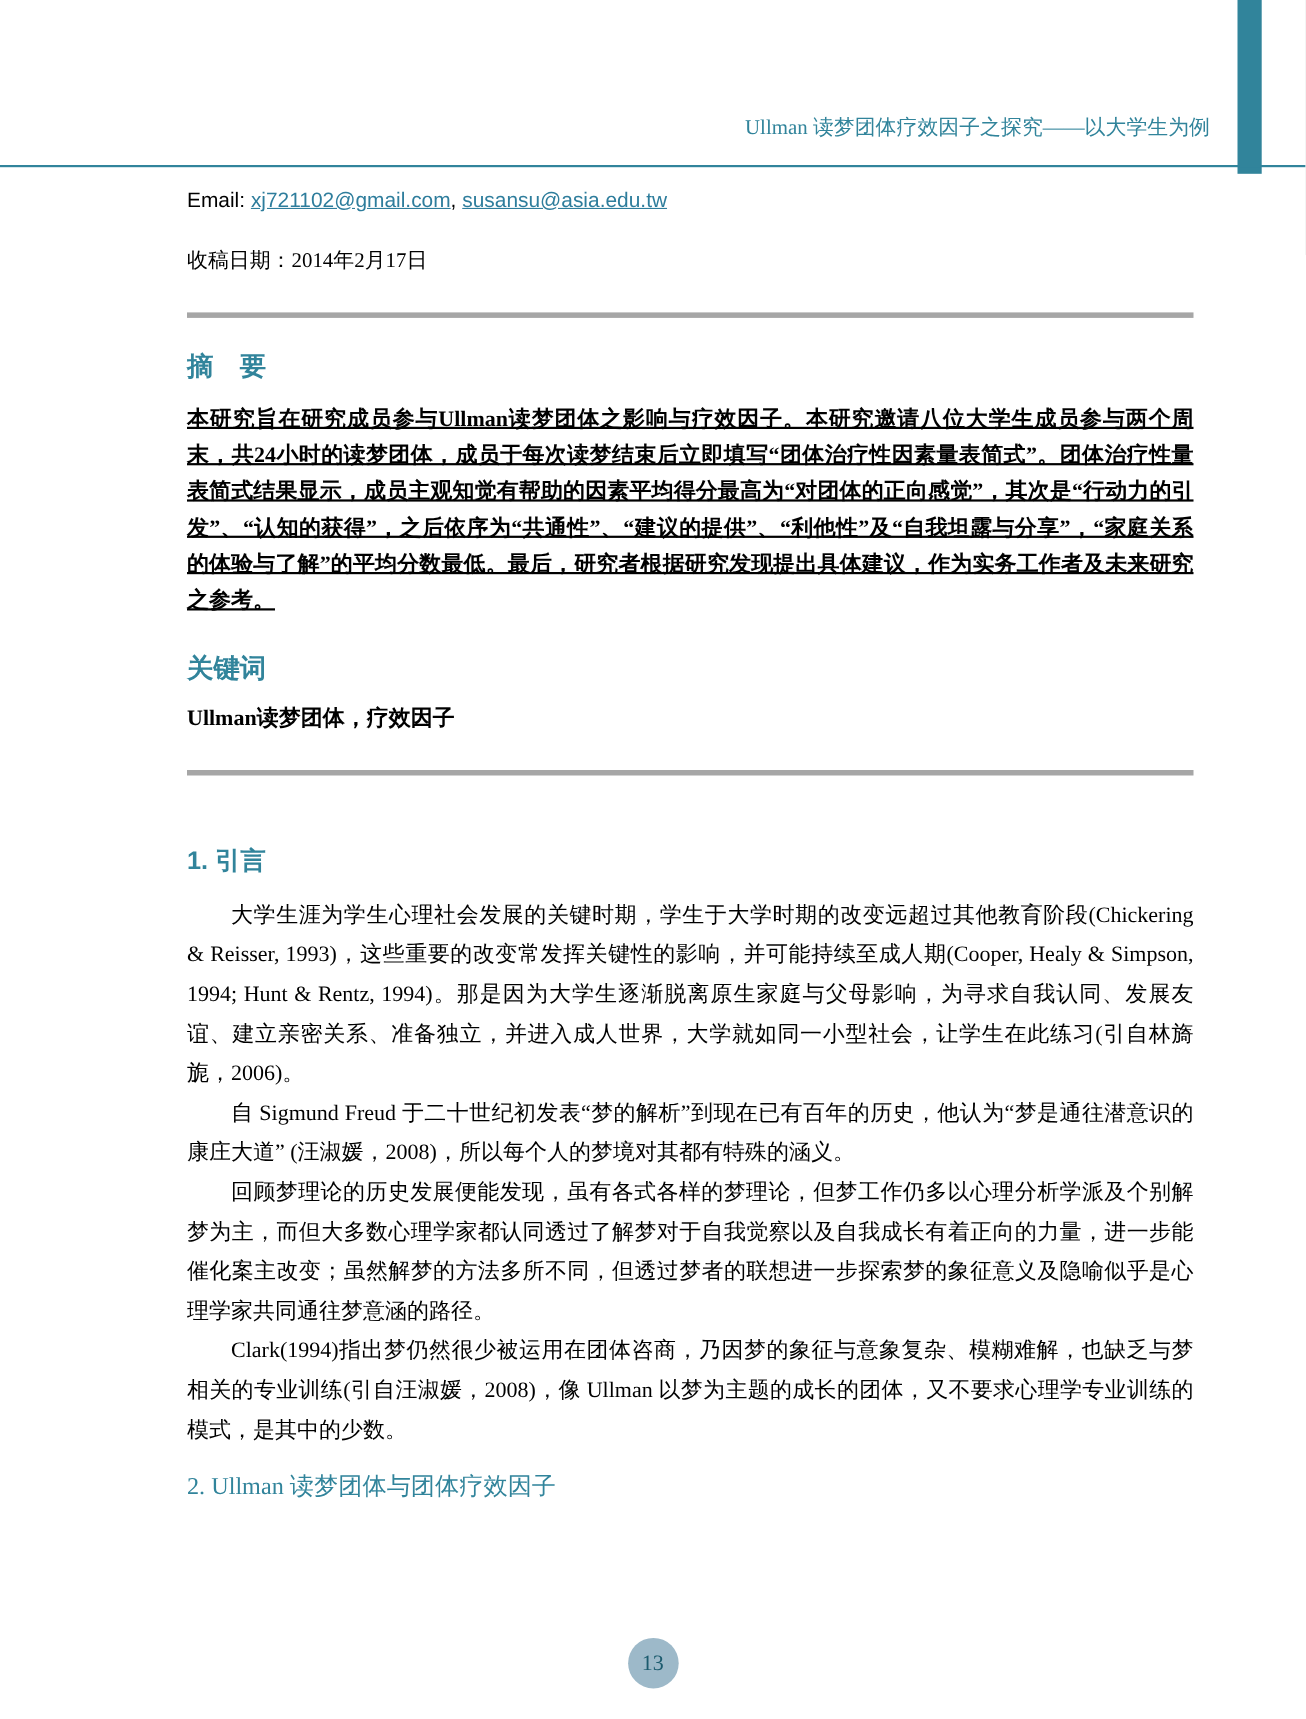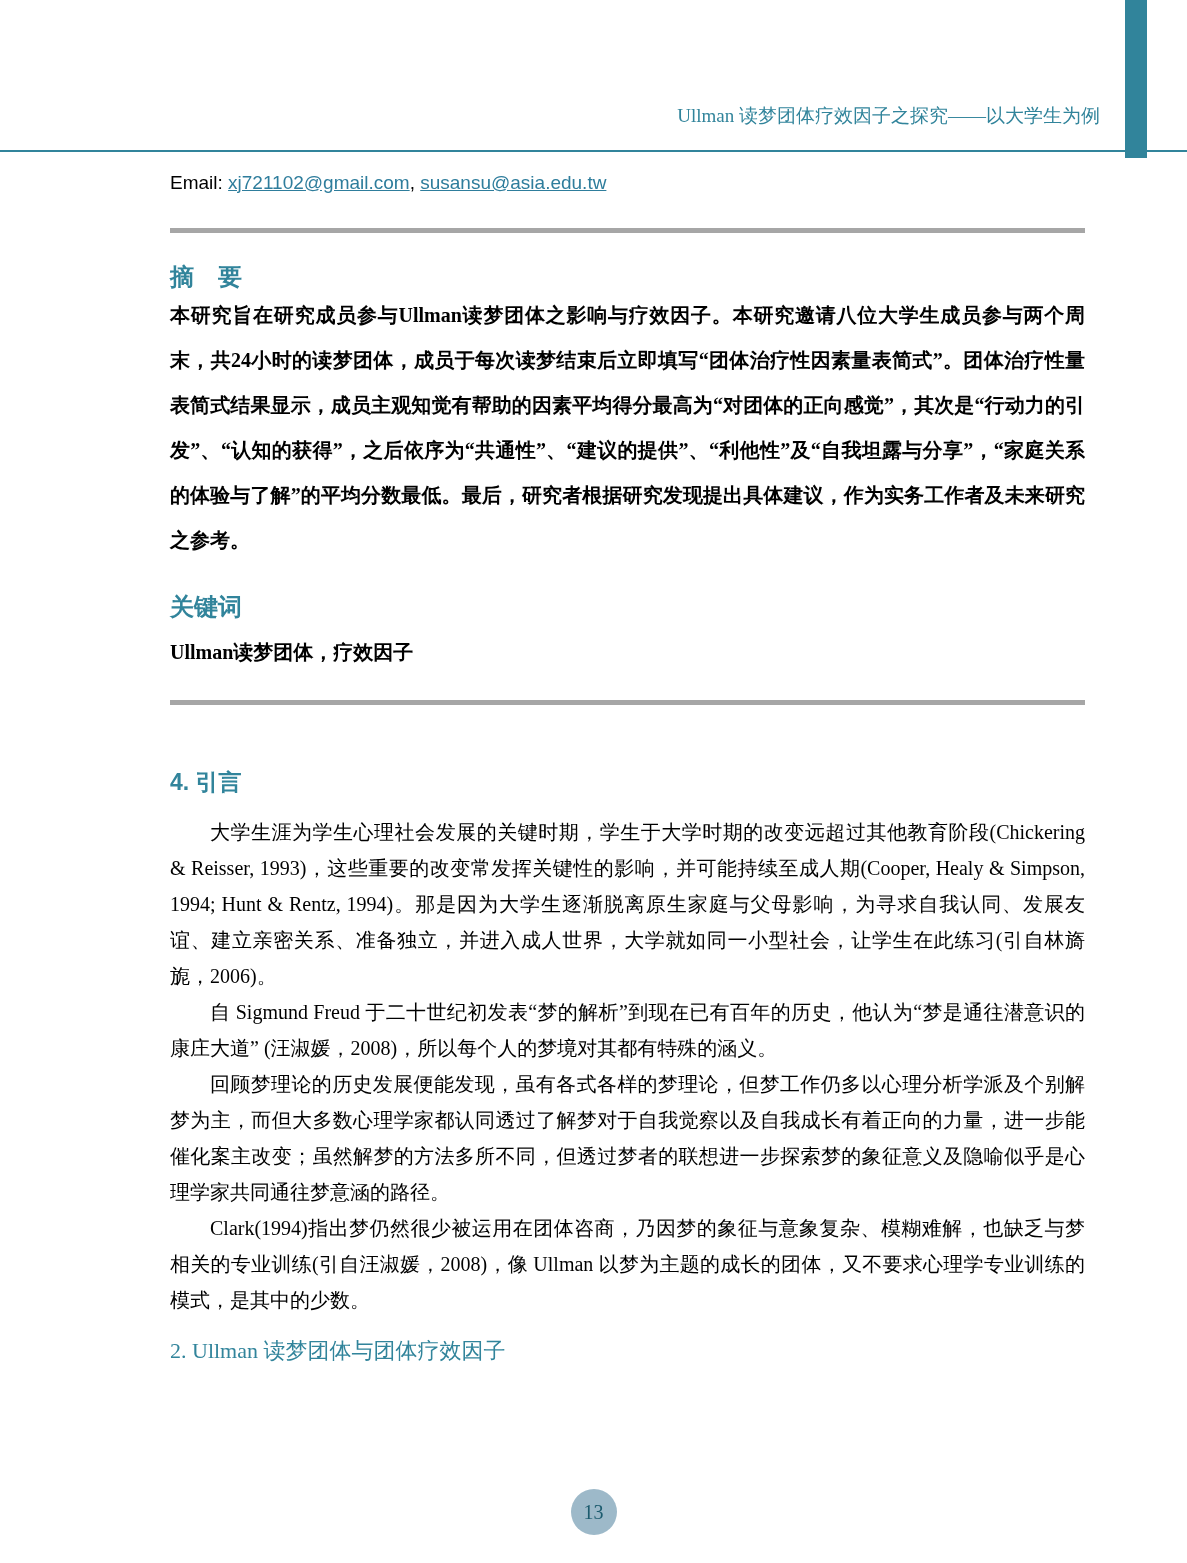--- a/index.html
+++ b/index.html
@@ -76,24 +76,26 @@
     margin:34px 0 0 0;
   }
   .teal-heading{
     color:var(--accent);
     font-size:24px;
     font-weight:bold;
     font-family:"Liberation Sans","DejaVu Sans",sans-serif;
     margin-top:28px;
   }
   .abstract-body{
+    margin-top:16px;
     font-weight:bold;
     font-size:20px;
-    line-height:45px;
+    line-height:33px;
     text-align:justify;
+    text-decoration:underline;
   }
   .keywords-body{
     margin-top:16px;
     font-weight:bold;
     font-size:20px;
   }
   .section-heading{
     color:var(--accent);
     font-size:23px;
     font-weight:bold;
@@ -143,32 +145,33 @@
 <div class="page">
 
   <div class="corner-bar"></div>
   <div class="header-title">Ullman 读梦团体疗效因子之探究——以大学生为例</div>
   <div class="header-rule"></div>
 
   <div class="content">
 
     <p class="email-line"><span>Email: </span><a href="#">xj721102@gmail.com</a><span>, </span><a href="#">susansu@asia.edu.tw</a></p>
 
+    <p class="date-line">收稿日期：2014年2月17日</p>
 
     <hr class="thick-rule">
 
     <h2 class="teal-heading">摘　要</h2>
     <p class="abstract-body">本研究旨在研究成员参与Ullman读梦团体之影响与疗效因子。本研究邀请八位大学生成员参与两个周末，共24小时的读梦团体，成员于每次读梦结束后立即填写“团体治疗性因素量表简式”。团体治疗性量表简式结果显示，成员主观知觉有帮助的因素平均得分最高为“对团体的正向感觉”，其次是“行动力的引发”、“认知的获得”，之后依序为“共通性”、“建议的提供”、“利他性”及“自我坦露与分享”，“家庭关系的体验与了解”的平均分数最低。最后，研究者根据研究发现提出具体建议，作为实务工作者及未来研究之参考。</p>
 
     <h2 class="teal-heading">关键词</h2>
     <p class="keywords-body">Ullman读梦团体，疗效因子</p>
 
     <hr class="thick-rule">
 
-    <h2 class="section-heading">4.  引言</h2>
+    <h2 class="section-heading">1.  引言</h2>
 
     <p class="body-para">大学生涯为学生心理社会发展的关键时期，学生于大学时期的改变远超过其他教育阶段(Chickering &amp; Reisser, 1993)，这些重要的改变常发挥关键性的影响，并可能持续至成人期(Cooper, Healy &amp; Simpson, 1994; Hunt &amp; Rentz, 1994)。那是因为大学生逐渐脱离原生家庭与父母影响，为寻求自我认同、发展友谊、建立亲密关系、准备独立，并进入成人世界，大学就如同一小型社会，让学生在此练习(引自林旖旎，2006)。</p>
     <p class="body-para">自 Sigmund Freud 于二十世纪初发表“梦的解析”到现在已有百年的历史，他认为“梦是通往潜意识的康庄大道” (汪淑媛，2008)，所以每个人的梦境对其都有特殊的涵义。</p>
     <p class="body-para">回顾梦理论的历史发展便能发现，虽有各式各样的梦理论，但梦工作仍多以心理分析学派及个别解梦为主，而但大多数心理学家都认同透过了解梦对于自我觉察以及自我成长有着正向的力量，进一步能催化案主改变；虽然解梦的方法多所不同，但透过梦者的联想进一步探索梦的象征意义及隐喻似乎是心理学家共同通往梦意涵的路径。</p>
     <p class="body-para">Clark(1994)指出梦仍然很少被运用在团体咨商，乃因梦的象征与意象复杂、模糊难解，也缺乏与梦相关的专业训练(引自汪淑媛，2008)，像 Ullman 以梦为主题的成长的团体，又不要求心理学专业训练的模式，是其中的少数。</p>
 
     <h2 class="section2-heading">2. Ullman 读梦团体与团体疗效因子</h2>
 
   </div>
 

